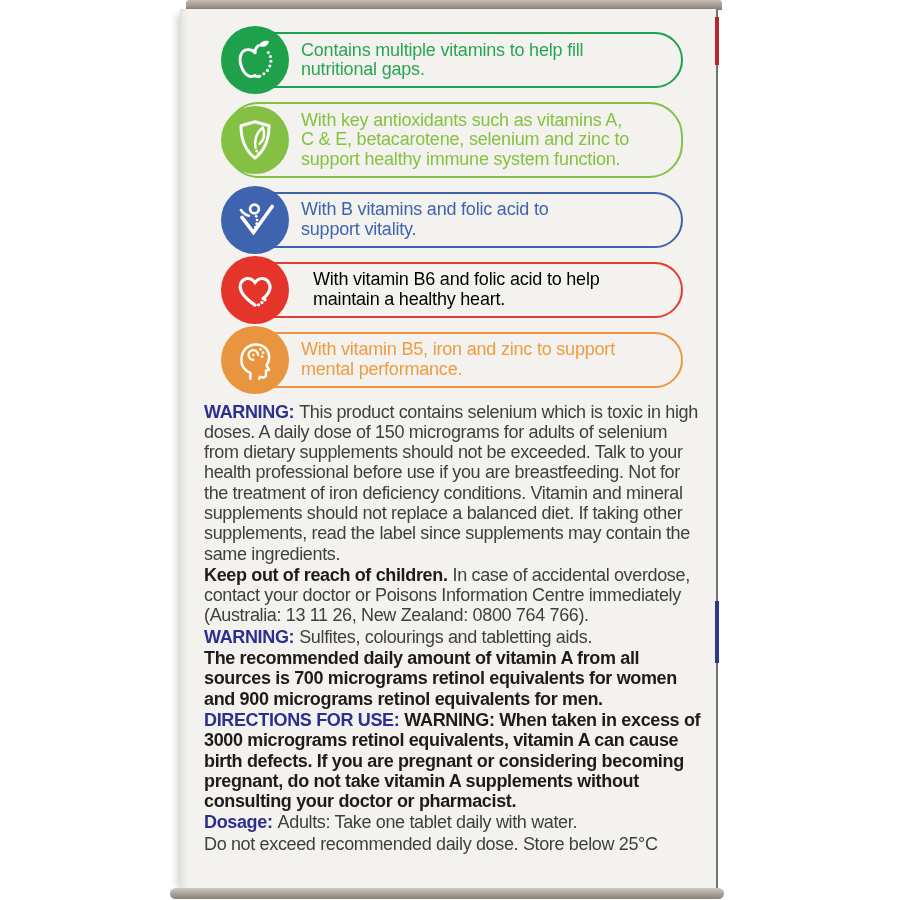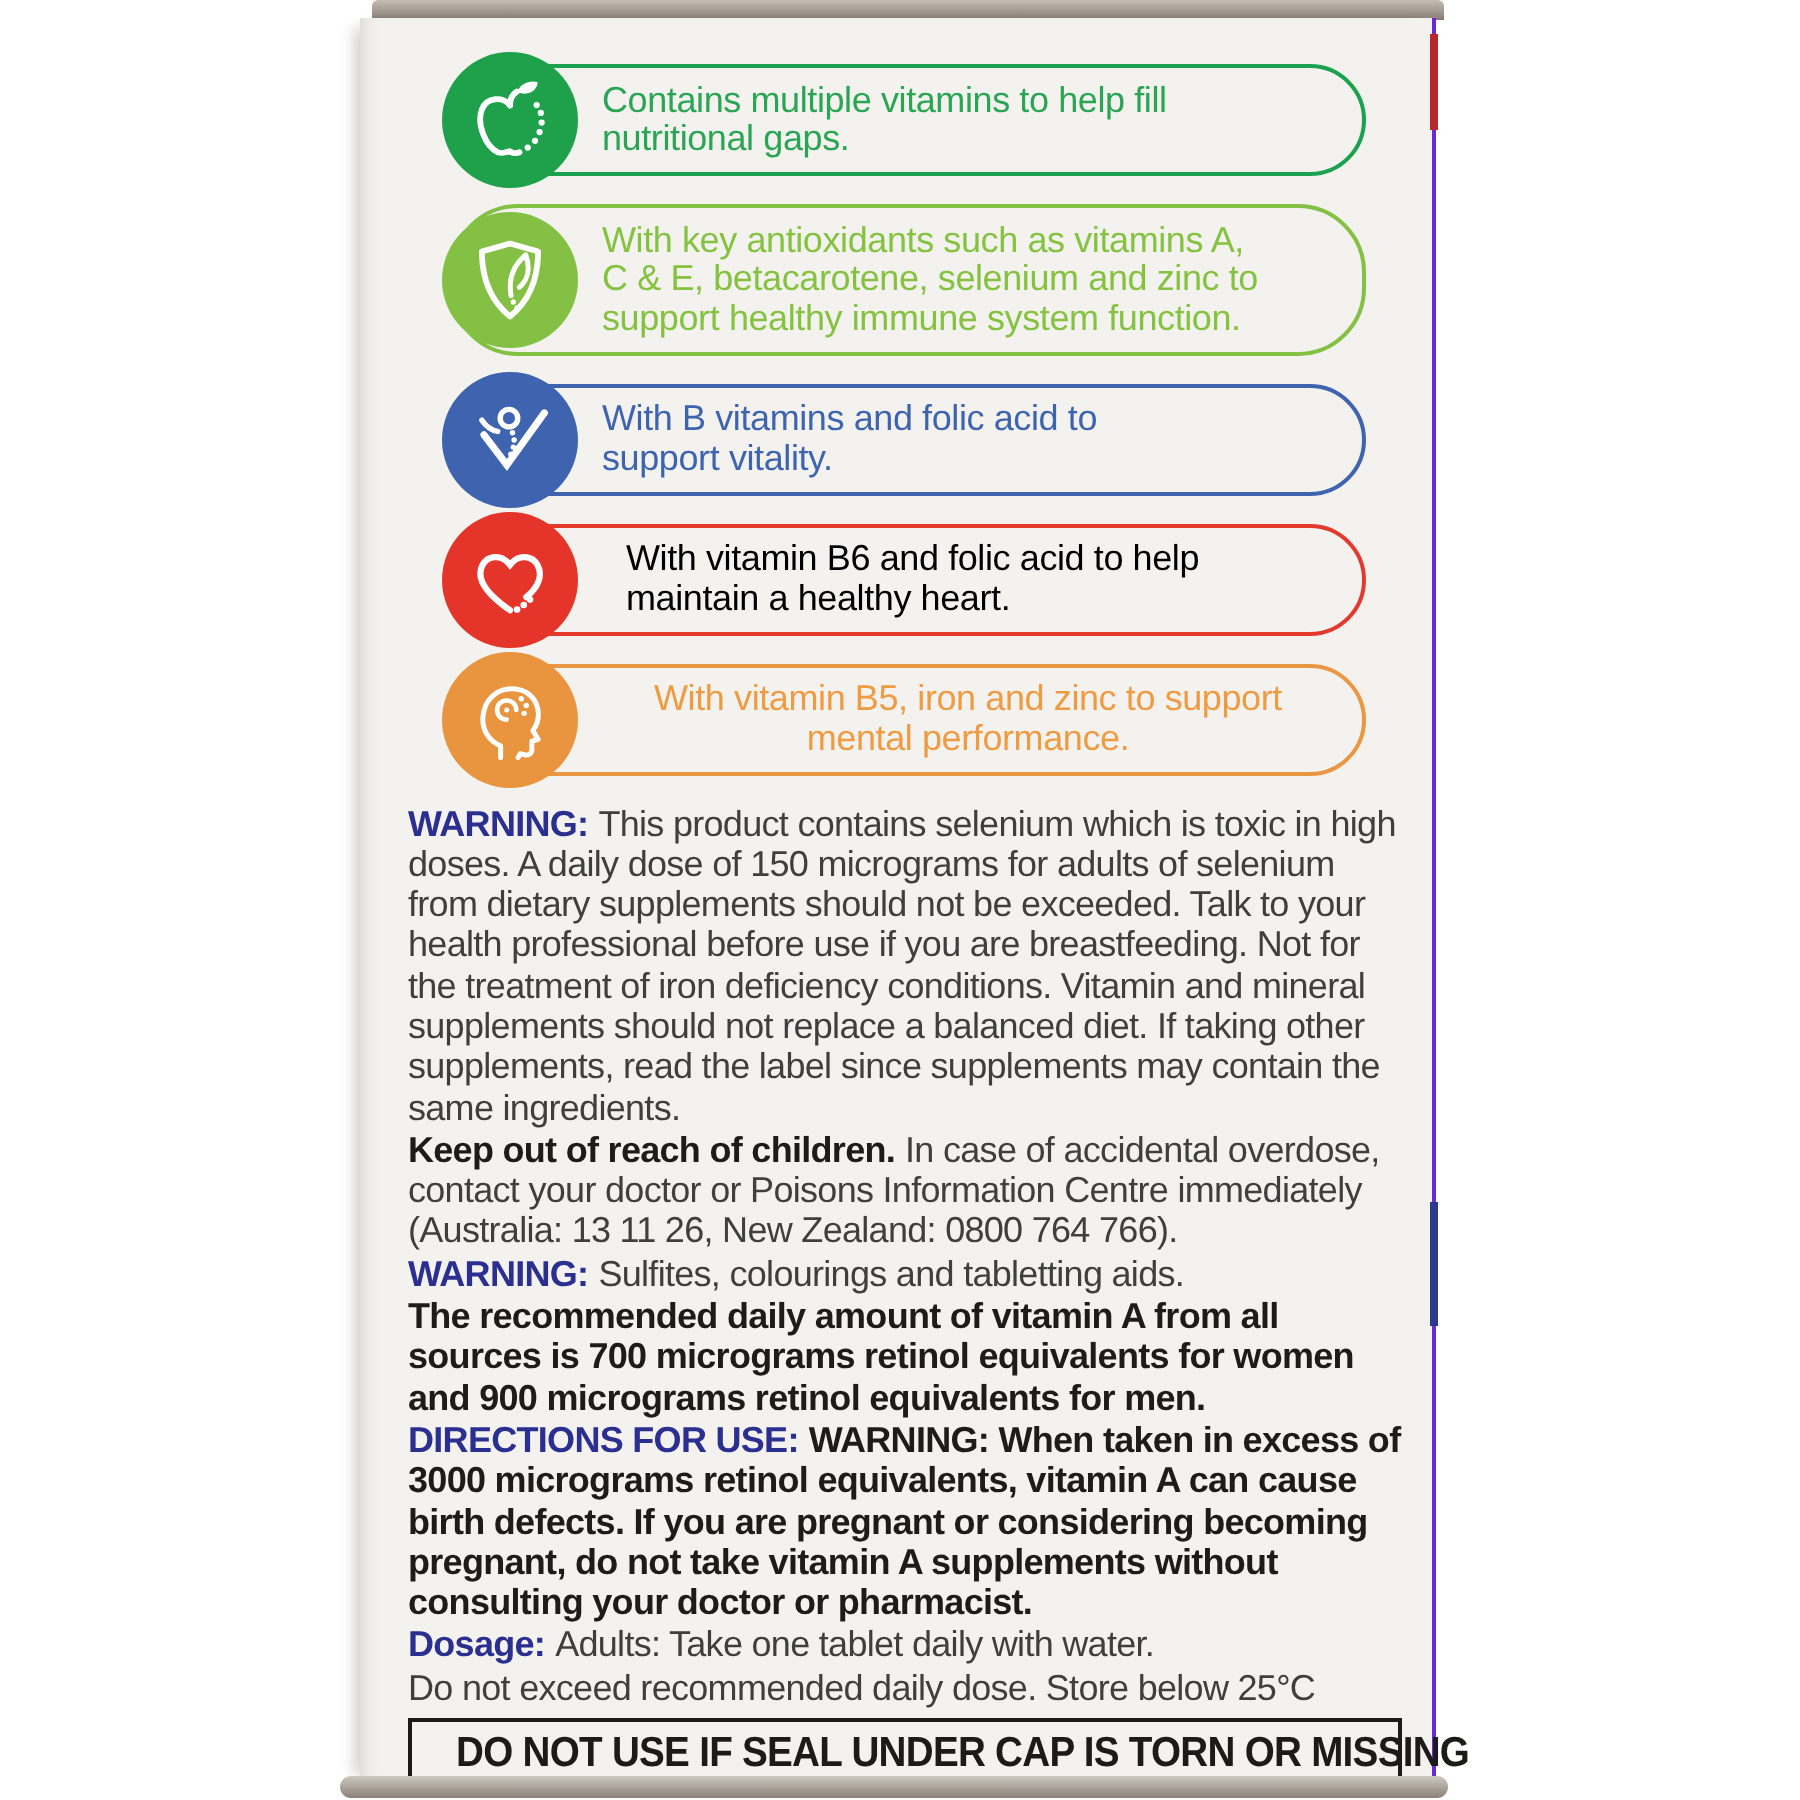--- a/index.html
+++ b/index.html
@@ -3,38 +3,38 @@
 <meta charset="utf-8">
 <style>
   html,body{margin:0;padding:0;background:#ffffff;}
   .stage{position:relative;width:900px;height:900px;background:#ffffff;overflow:hidden;
          font-family:"Liberation Sans","DejaVu Sans",sans-serif;}
   .flap-top{position:absolute;left:186px;top:0;width:536px;height:10px;
             background:linear-gradient(#c6beb5,#857c73);border-radius:3px 3px 0 0;}
   .flap-bottom{position:absolute;left:170px;top:888px;width:554px;height:11px;
                background:linear-gradient(#cfc9c2,#8a8177);border-radius:6px;}
   .panel{position:absolute;left:180px;top:9px;width:538px;height:880px;background:#f3f2ef;
-         border-right:2px solid #6d28d9;box-sizing:border-box;
+         border-right:2px solid #737373;box-sizing:border-box;
          box-shadow:-6px 2px 7px -3px rgba(0,0,0,0.18), inset 8px 0 10px -8px rgba(0,0,0,0.15);}
   .sliver{position:absolute;width:4px;right:-3px;}
   .sliver-red{top:8px;height:48px;background:#b8272b;}
   .sliver-blue{top:592px;height:62px;background:#2c3a8e;}
 
   .badges{padding-top:23px;}
   .badge{position:relative;margin:0 0 14px 45px;width:458px;box-sizing:border-box;
          border:2.5px solid;border-radius:34px;padding:6.5px 14px 6.5px 74px;background:transparent;}
   .badge .btext{margin:0;font-size:18px;line-height:19.5px;white-space:pre-line;letter-spacing:-0.2px;}
   .circle{position:absolute;left:-6px;top:50%;transform:translateY(-50%);
           width:68px;height:68px;border-radius:50%;display:flex;align-items:center;justify-content:center;}
   .circle svg{width:50px;height:50px;display:block;}
   .b-green{border-color:#1aa24e;} .b-green .btext{color:#2aa553;} .b-green .circle{background:#1fa14c;}
   .b-blue{border-color:#3e64af;} .b-blue .btext{color:#3e64af;} .b-blue .circle{background:#3e64af;}
   .b-lime{border-color:#83c044;} .b-lime .btext{color:#84c23f;} .b-lime .circle{background:#83c044;}
   .b-red{border-color:#e43a2e;} .b-red .btext{color:#000000;margin-left:12px;} .b-red .circle{background:#e5352b;}
-  .b-orange{border-color:#ea9642;text-align:center;} .b-orange .btext{color:#ee9b42;} .b-orange .circle{background:#e9953f;}
+  .b-orange{border-color:#ea9642;} .b-orange .btext{color:#ee9b42;} .b-orange .circle{background:#e9953f;}
 
   .textblock{margin:9px 0 0 24px;width:500px;font-size:18px;line-height:20.3px;
              color:#3f3f3f;letter-spacing:-0.35px;}
   .para{margin:0 0 1px 0;}
   .lbl{font-weight:bold;margin-right:5px;}
   .navy{color:#2b2f90;}
   .black-bold{font-weight:bold;color:#1e1c1a;}
   .regular{font-weight:normal;color:#3f3f3f;}
 
   .sealbox{margin:5px 0 0 24px;width:497px;box-sizing:border-box;border:2.5px solid #1d1b19;
@@ -156,19 +156,16 @@
     <div class="textblock">
       <p class="para"><span class="lbl navy">WARNING:</span><span class="regular">This product contains selenium which is toxic in high doses. A daily dose of 150 micrograms for adults of selenium from dietary supplements should not be exceeded. Talk to your health professional before use if you are breastfeeding. Not for the treatment of iron deficiency conditions. Vitamin and mineral supplements should not replace a balanced diet. If taking other supplements, read the label since supplements may contain the same ingredients.</span></p>
       <p class="para"><span class="lbl black-bold">Keep out of reach of children.</span><span class="regular">In case of accidental overdose, contact your doctor or Poisons Information Centre immediately (Australia: 13 11 26, New Zealand: 0800 764 766).</span></p>
       <p class="para"><span class="lbl navy">WARNING:</span><span class="regular">Sulfites, colourings and tabletting aids.</span></p>
       <p class="para black-bold"><span class="black-bold">The recommended daily amount of vitamin A from all sources is 700 micrograms retinol equivalents for women and 900 micrograms retinol equivalents for men.</span></p>
       <p class="para"><span class="lbl navy">DIRECTIONS FOR USE:</span><span class="black-bold">WARNING: When taken in excess of 3000 micrograms retinol equivalents, vitamin A can cause birth defects. If you are pregnant or considering becoming pregnant, do not take vitamin A supplements without consulting your doctor or pharmacist.</span></p>
       <p class="para"><span class="lbl navy">Dosage:</span><span class="regular">Adults: Take one tablet daily with water.</span></p>
       <p class="para"><span class="regular">Do not exceed recommended daily dose. Store below 25°C</span></p>
     </div>
 
-    <div class="sealbox">
-      <span>DO NOT USE IF SEAL UNDER CAP IS TORN OR MISSING</span>
-    </div>
   </div>
 
   <div class="flap-bottom"></div>
 </div>
 
 </body></html>

